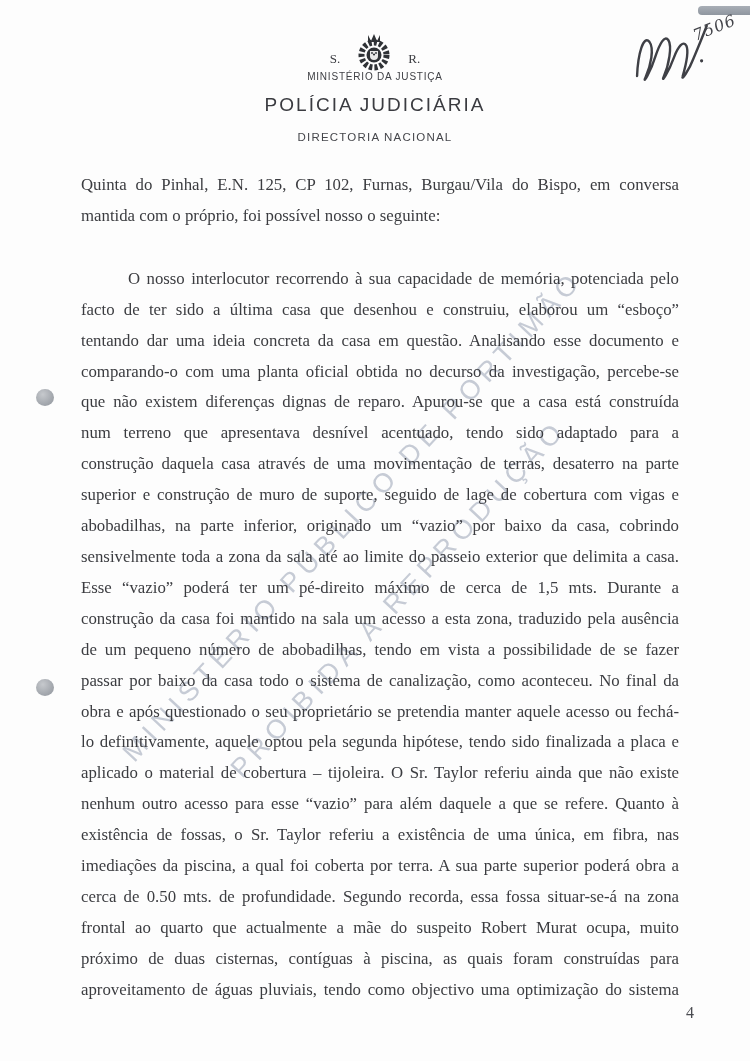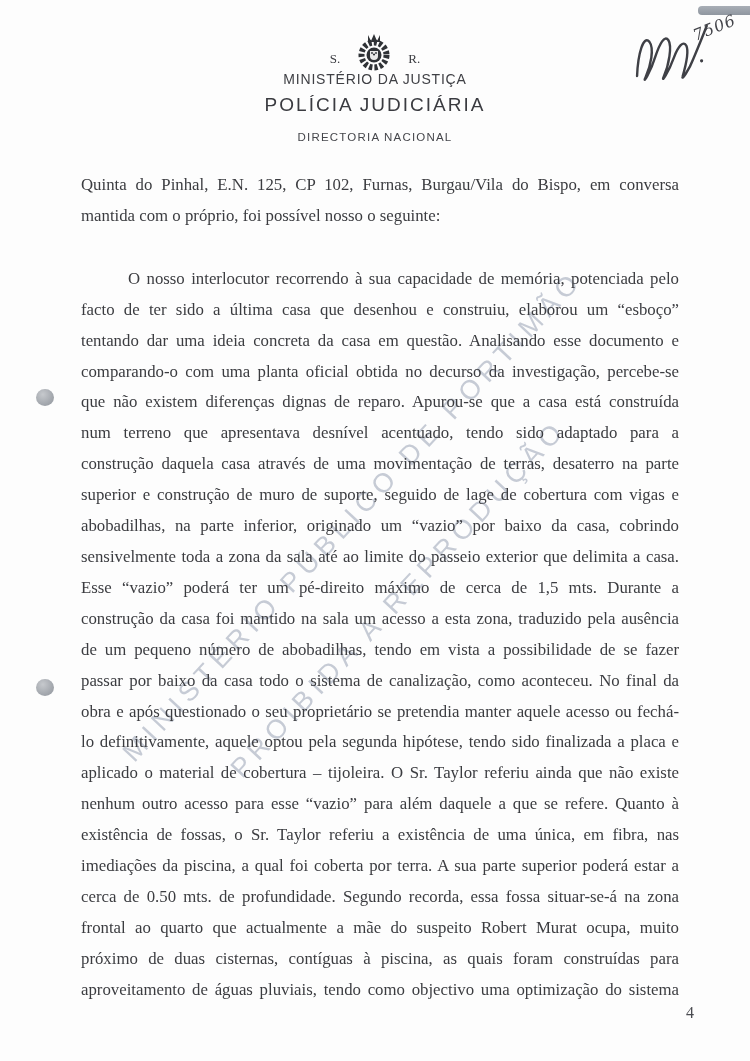--- a/index.html
+++ b/index.html
@@ -57,21 +57,21 @@
   }
   .crest-letter {
     font-family: "Liberation Serif", serif;
     font-size: 13px; color: #3c3d42;
     position: relative; top: 8px;
   }
   .ministry {
     position: absolute; top: 71px; left: 0; width: 100%;
     text-align: center;
     font-family: "Liberation Sans", sans-serif;
-    font-size: 14px; font-weight: 500;
+    font-size: 10px; font-weight: 500;
     letter-spacing: 0.8px;
     color: #3f4045;
   }
   .org {
     position: absolute; top: 94px; left: 0; width: 100%;
     text-align: center;
     font-family: "Liberation Sans", sans-serif;
     font-size: 19px; font-weight: 500;
     letter-spacing: 2px;
     color: #3a3b40;
@@ -181,21 +181,21 @@
         <div class="line">sensivelmente toda a zona da sala até ao limite do passeio exterior que delimita a casa.</div>
         <div class="line">Esse “vazio” poderá ter um pé-direito máximo de cerca de 1,5 mts. Durante a</div>
         <div class="line">construção da casa foi mantido na sala um acesso a esta zona, traduzido pela ausência</div>
         <div class="line">de um pequeno número de abobadilhas, tendo em vista a possibilidade de se fazer</div>
         <div class="line">passar por baixo da casa todo o sistema de canalização, como aconteceu. No final da</div>
         <div class="line">obra e após questionado o seu proprietário se pretendia manter aquele acesso ou fechá-</div>
         <div class="line">lo definitivamente, aquele optou pela segunda hipótese, tendo sido finalizada a placa e</div>
         <div class="line">aplicado o material de cobertura – tijoleira. O Sr. Taylor referiu ainda que não existe</div>
         <div class="line">nenhum outro acesso para esse “vazio” para além daquele a que se refere. Quanto à</div>
         <div class="line">existência de fossas, o Sr. Taylor referiu a existência de uma única, em fibra, nas</div>
-        <div class="line">imediações da piscina, a qual foi coberta por terra. A sua parte superior poderá estar a</div>
+        <div class="line">imediações da piscina, a qual foi coberta por terra. A sua parte superior poderá obra a</div>
         <div class="line">cerca de 0.50 mts. de profundidade. Segundo recorda, essa fossa situar-se-á na zona</div>
         <div class="line">frontal ao quarto que actualmente a mãe do suspeito Robert Murat ocupa, muito</div>
         <div class="line">próximo de duas cisternas, contíguas à piscina, as quais foram construídas para</div>
         <div class="line">aproveitamento de águas pluviais, tendo como objectivo uma optimização do sistema</div>
       </div>
   </div>
 
   <div class="page-number">4</div>
 
 </div>

